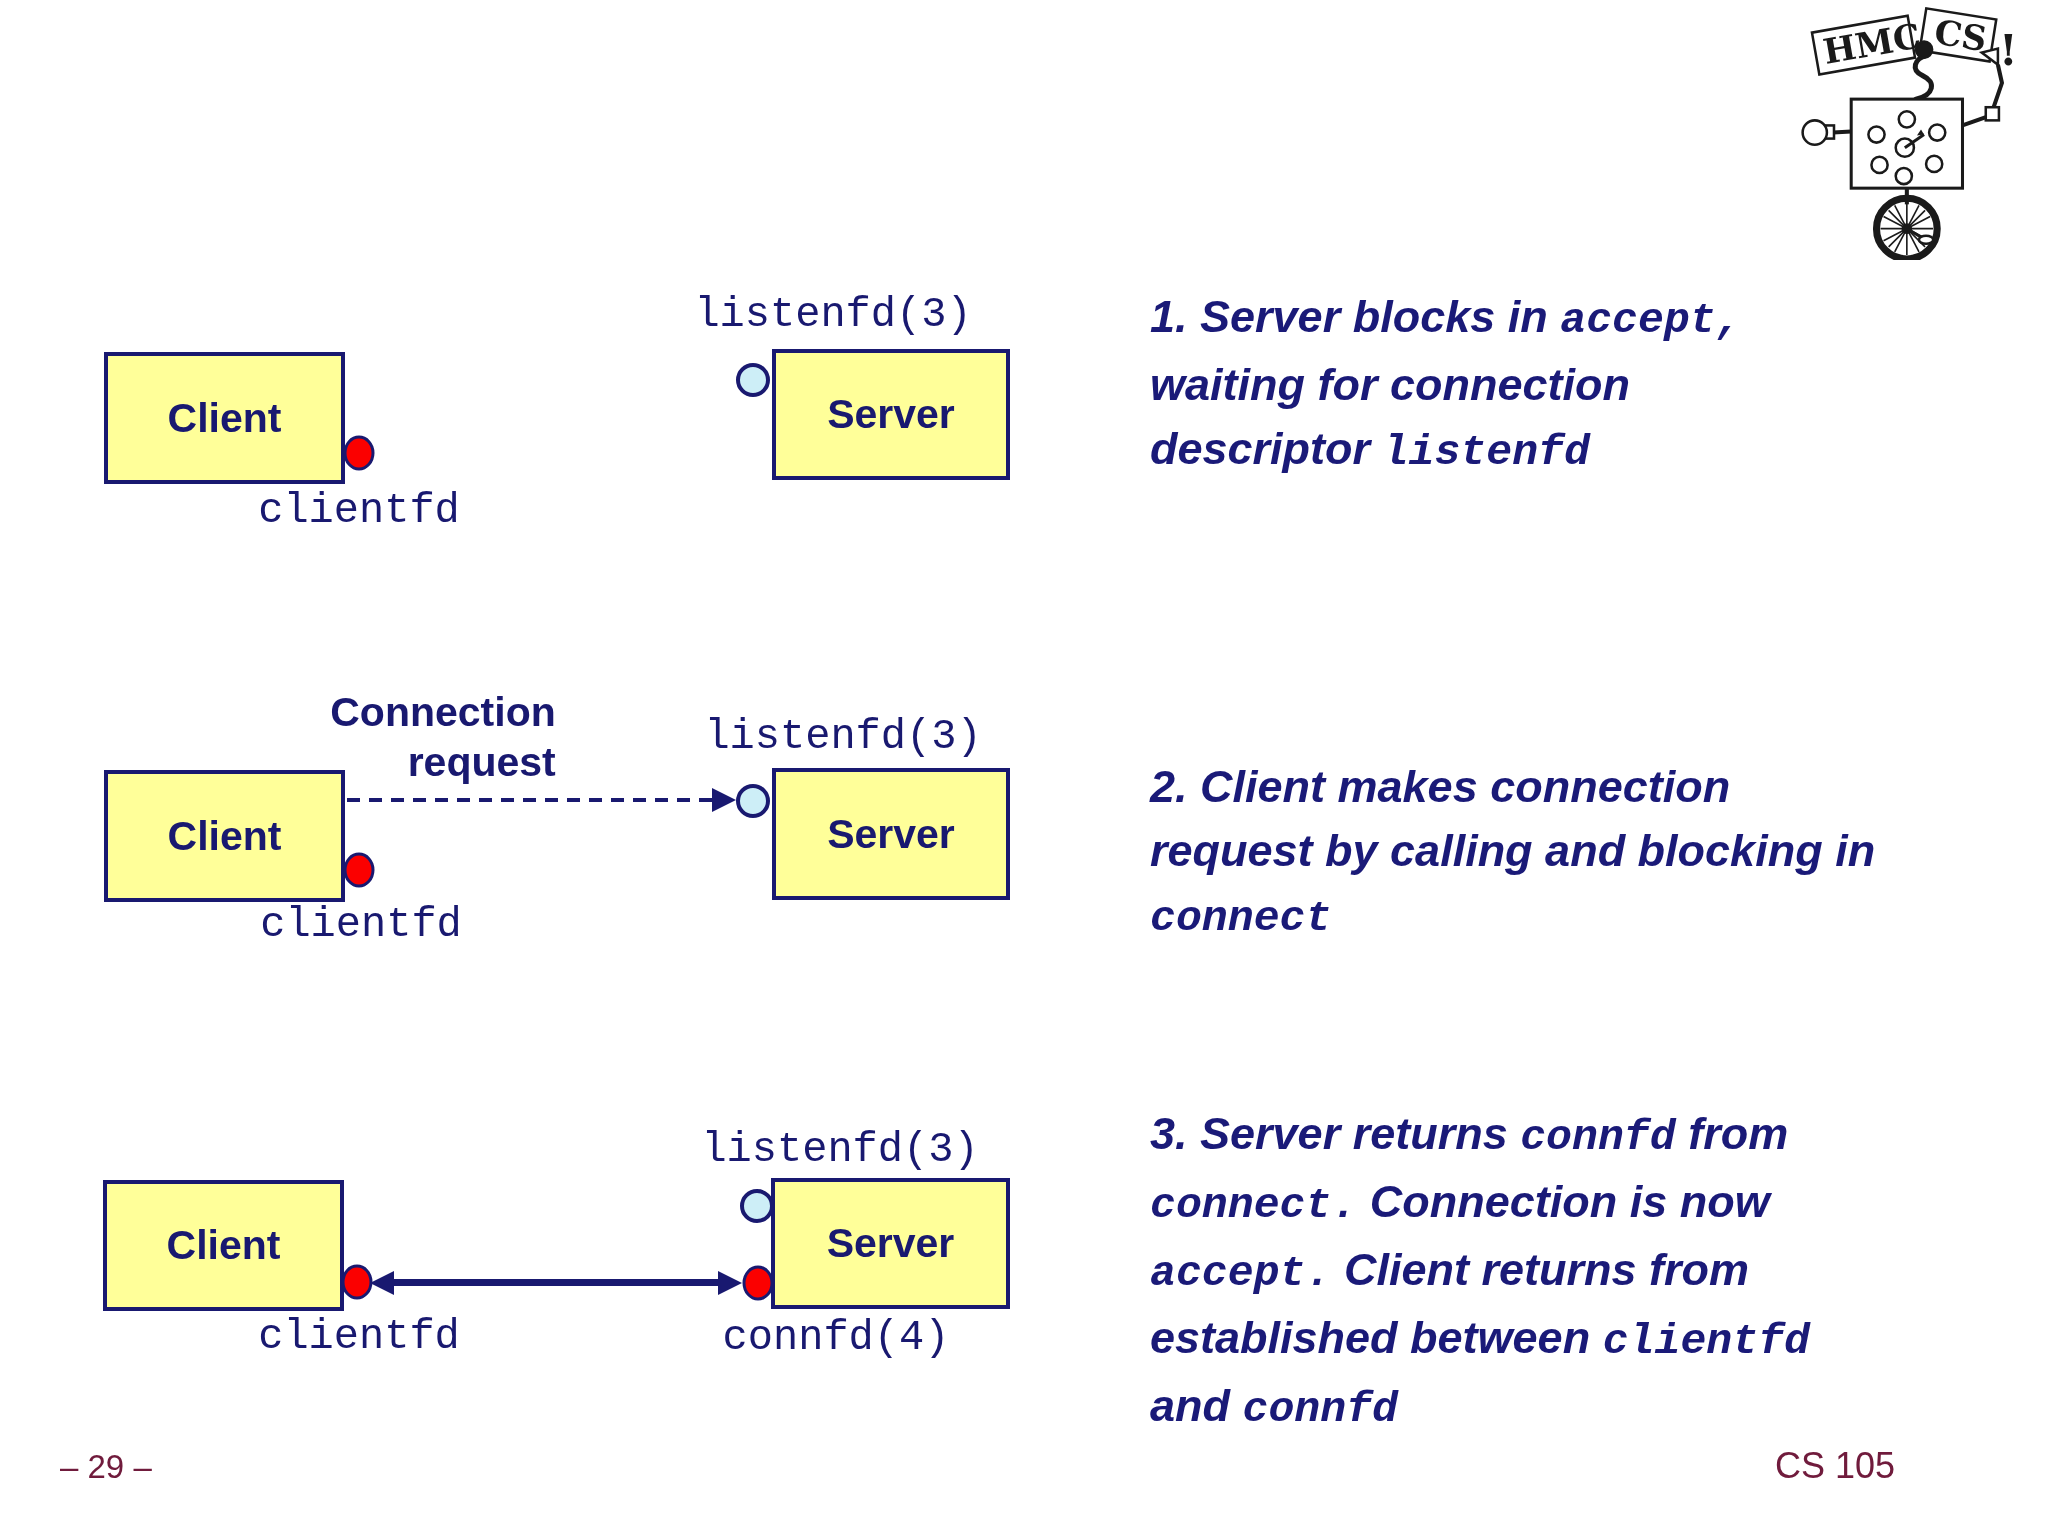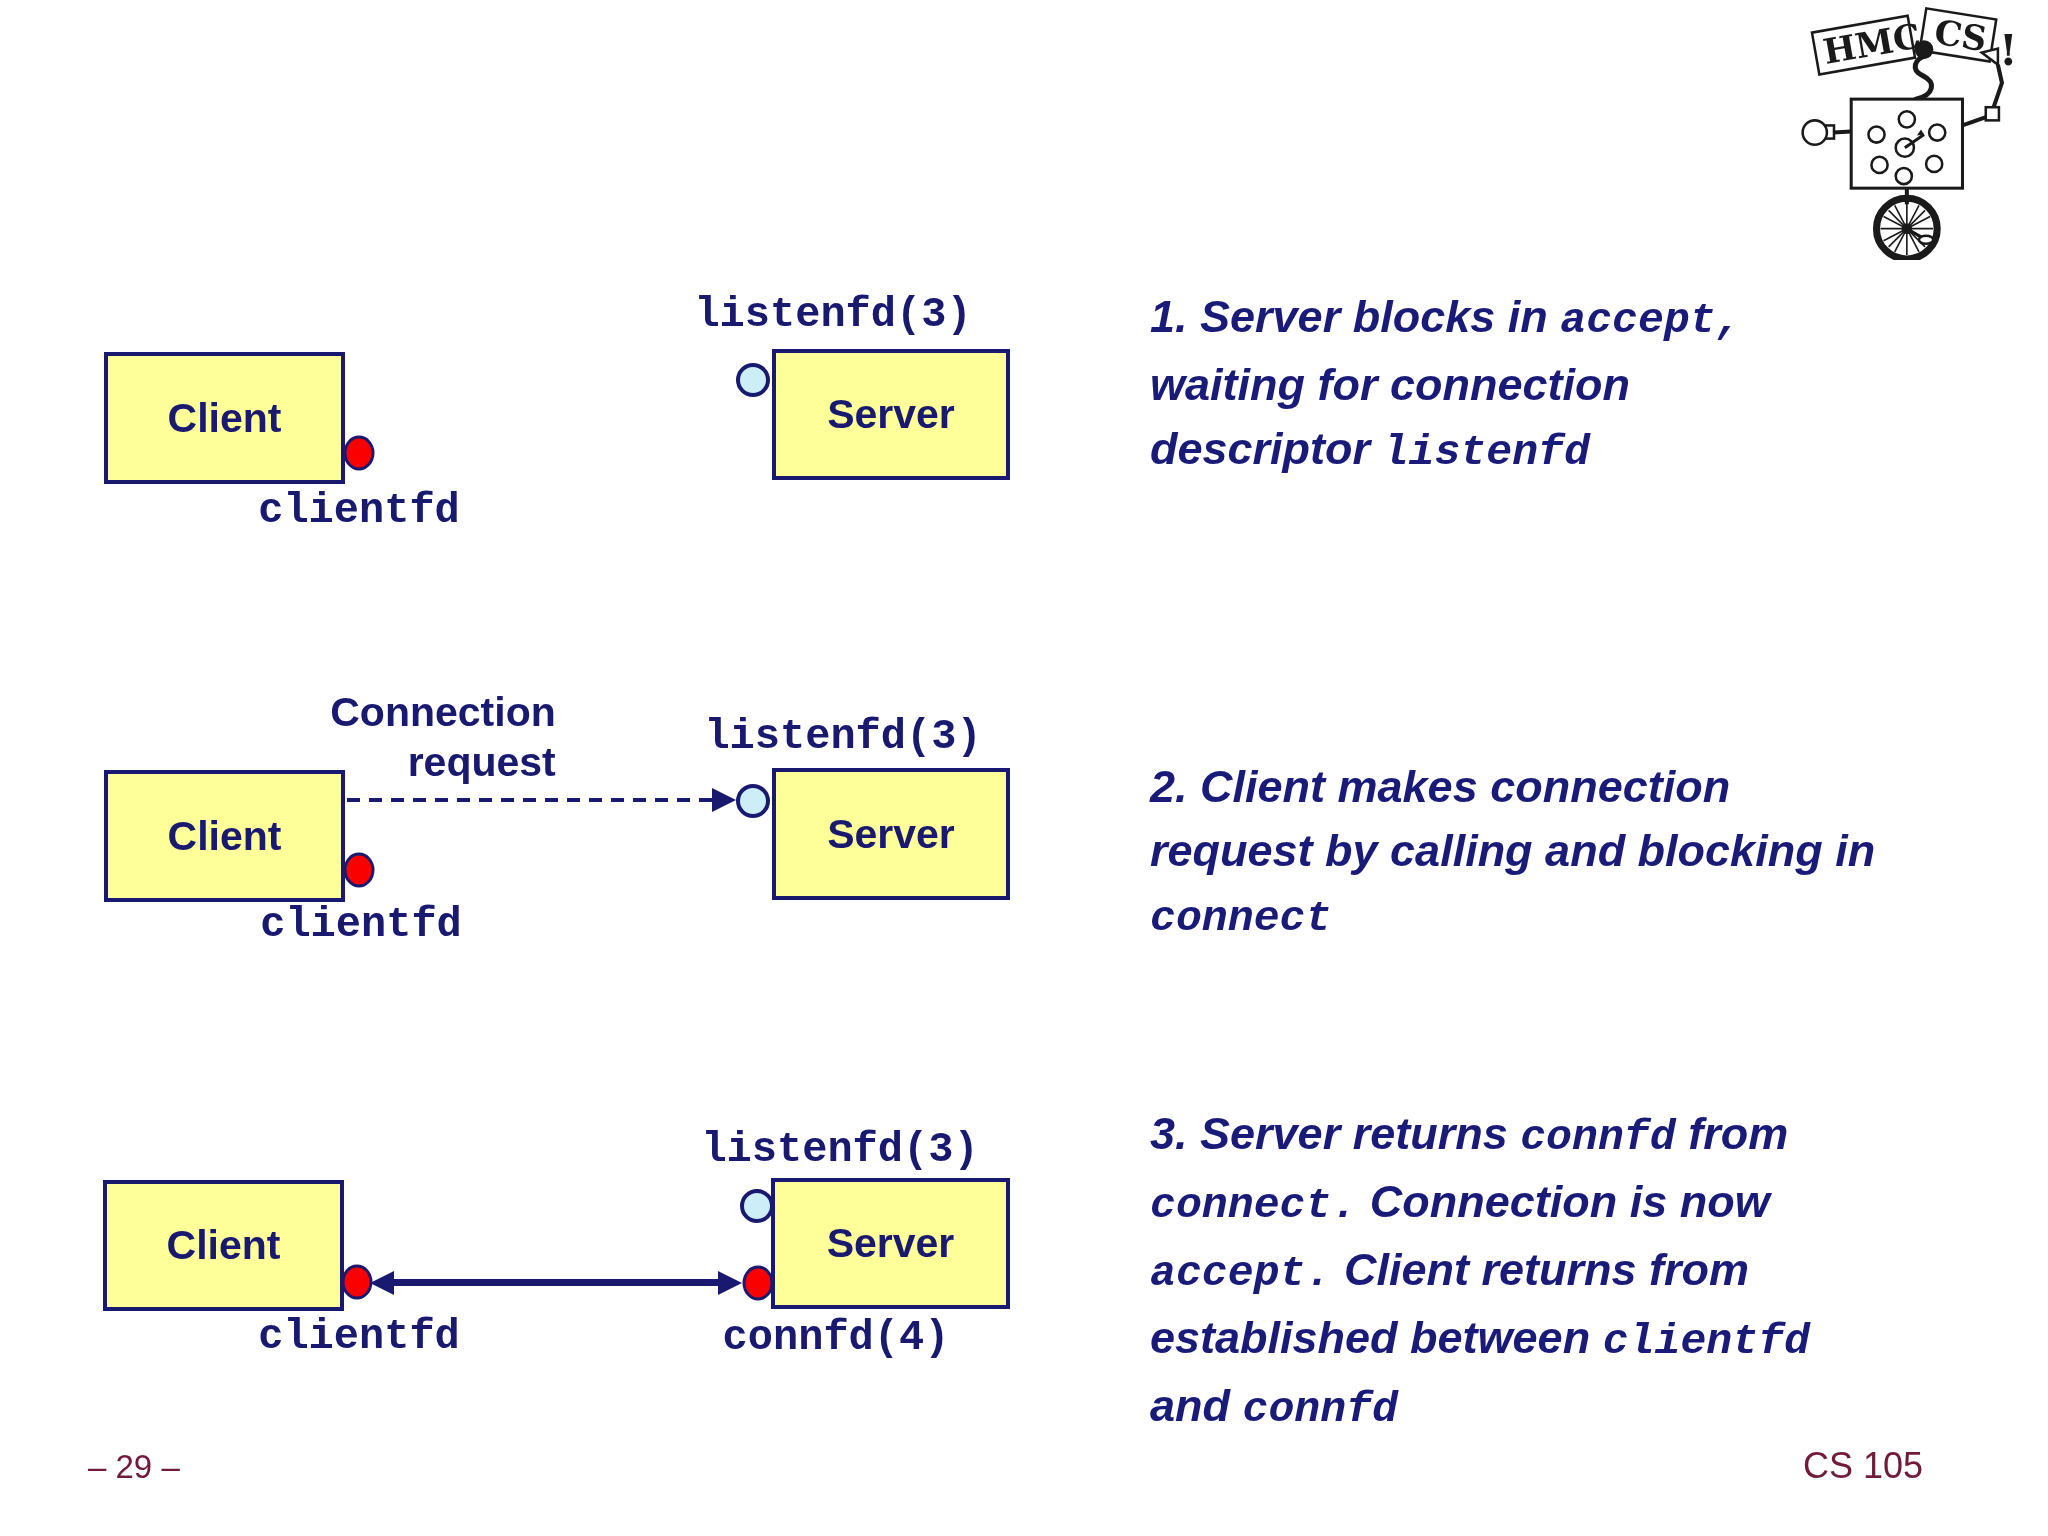--- a/index.html
+++ b/index.html
@@ -19,42 +19,42 @@
        display:flex;align-items:center;justify-content:center;
        font-weight:bold;font-size:41px;color:#191970;}
 
   
   .cyandot{box-sizing:border-box;width:34px;height:34px;border-radius:50%;
            background:#cdeef7;border:4px solid #191970;transform:translate(-50%,-50%);}
   .reddot{box-sizing:border-box;width:31px;height:35px;border-radius:50%;
           background:#fb0000;border:3px solid #191970;transform:translate(-50%,-50%);}
 
   
-  .fdlabel{font-family:"Liberation Mono",monospace;font-weight:bold;font-size:42px;
+  .fdlabel{font-family:"Liberation Mono",monospace;font-weight:normal;font-size:42px;
            line-height:46px;color:#191970;transform:translateX(-50%);white-space:nowrap;}
 
   
   .connlabel{font-weight:bold;font-size:41px;line-height:50px;color:#191970;
              text-align:right;transform:translateX(-50%);white-space:nowrap;}
 
   
   .dashline{height:4px;background:repeating-linear-gradient(90deg,#191970 0 13px,transparent 13px 22px);}
   .solidline{height:7px;background:#191970;}
   .tri-r{width:0;height:0;border-left:24px solid #191970;
          border-top:12px solid transparent;border-bottom:12px solid transparent;}
   .tri-l{width:0;height:0;border-right:24px solid #191970;
          border-top:12px solid transparent;border-bottom:12px solid transparent;}
 
   
   .note{font-weight:bold;font-style:italic;font-size:45px;line-height:64px;
         color:#1a1a78;white-space:nowrap;}
   .note .mono{font-family:"Liberation Mono",monospace;font-size:0.96em;text-align:center;}
 
   
-  .footer{font-size:33px;color:#701b3c;white-space:nowrap;margin-left:28px;}
+  .footer{font-size:33px;color:#701b3c;white-space:nowrap;}
 
   .logo{left:1798px;top:2px;width:244px;height:258px;}
   .logo text{font-family:"DejaVu Serif",serif;font-weight:bold;fill:#1a1a1a;}
 </style>
 </head>
 <body>
 
 <div class="slide">
 
 

